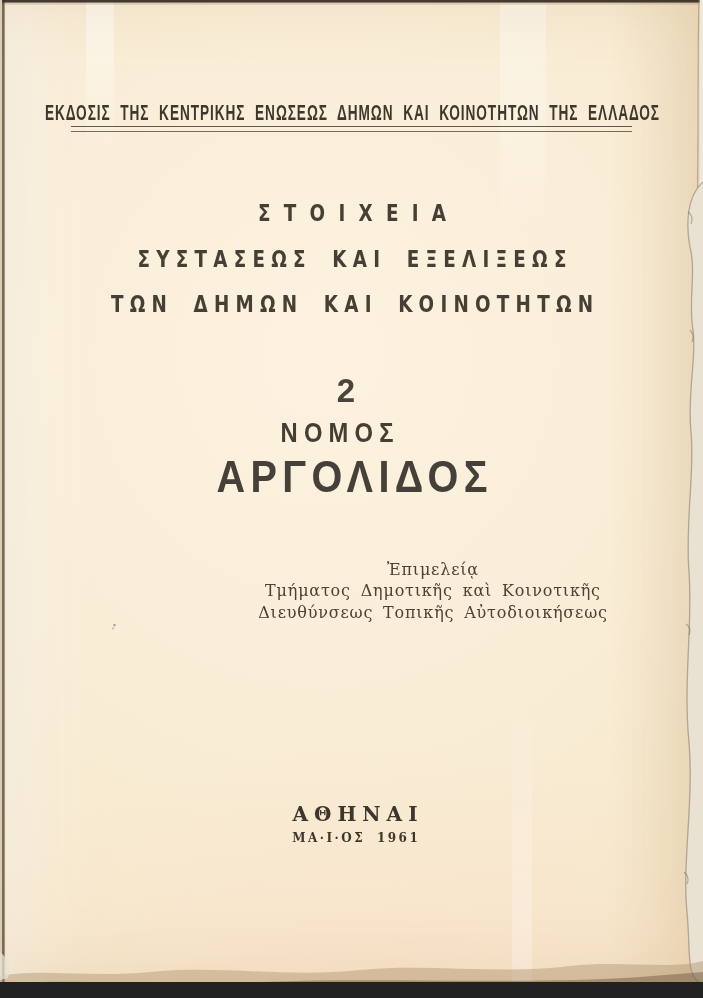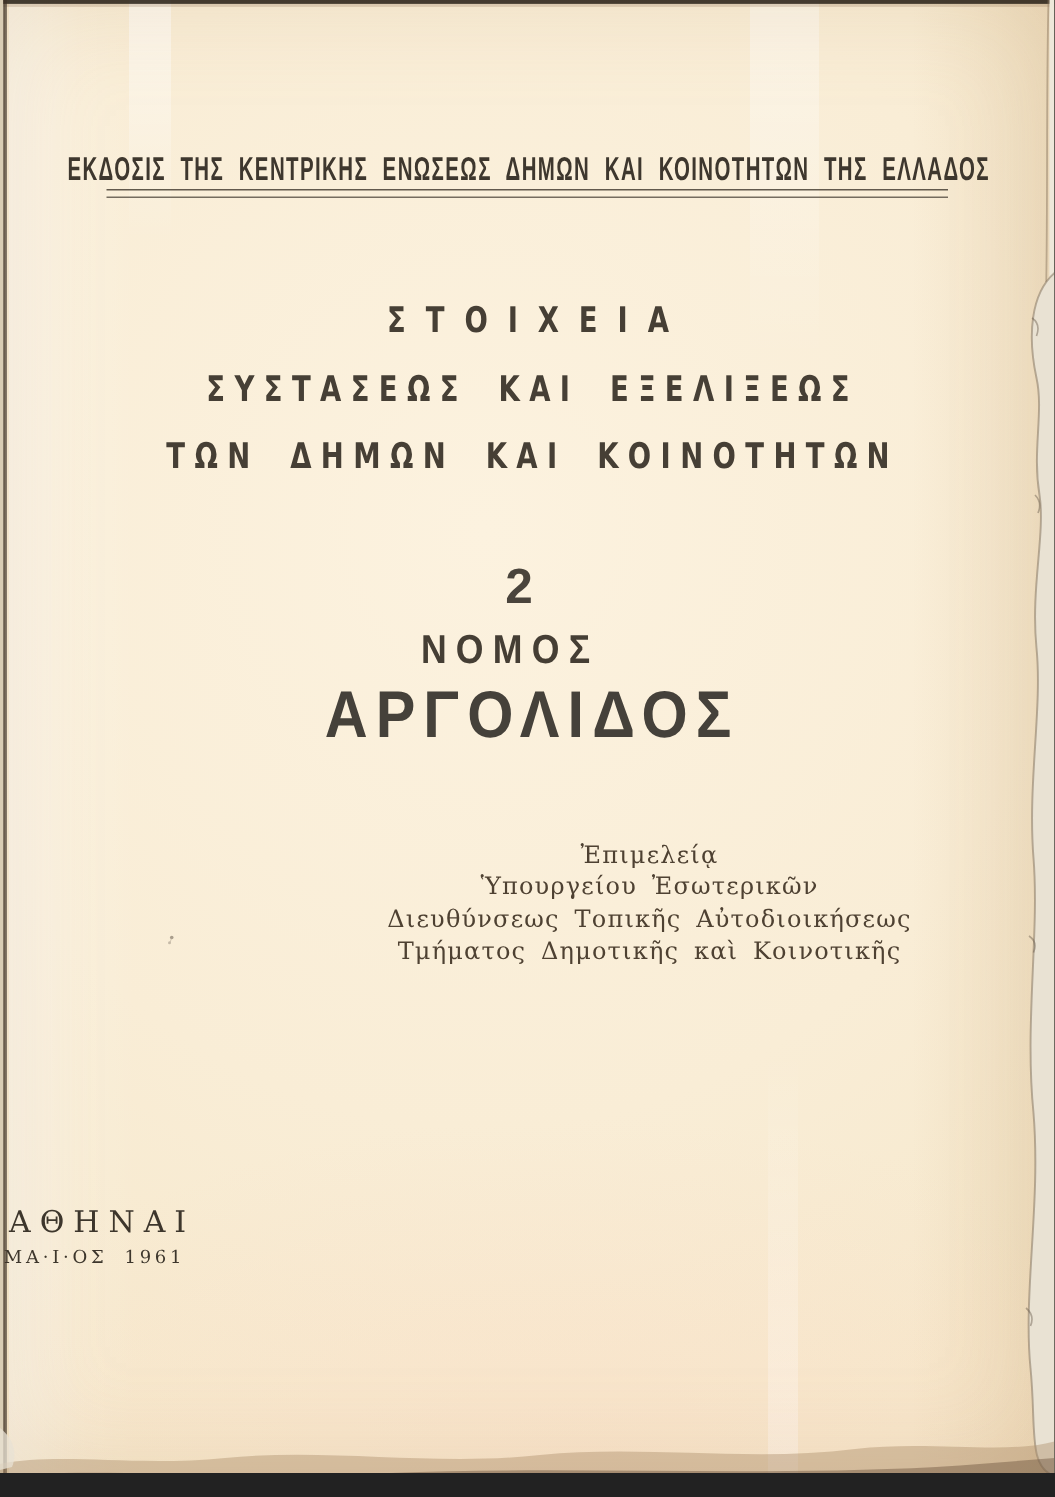--- a/index.html
+++ b/index.html
@@ -86,22 +86,23 @@
     text-align: center;
     font-family: "DejaVu Serif", "Liberation Serif", serif;
     font-size: 16px; line-height: 21.3px;
     letter-spacing: 0.8px; word-spacing: 4px;
     color: #4e4132;
   }
   .credits div { white-space: nowrap; }
 
   .imprint {
     position: absolute; top: 802px; left: 0; width: 672px;
+    text-align: center;
     font-family: "DejaVu Serif", "Liberation Serif", serif;
-    font-weight: normal; color: #3d362c;
+    font-weight: bold; color: #3d362c; padding-left: 19px;
   }
   .city { font-size: 20px; letter-spacing: 6px; text-indent: 6px; }
   .date { margin-top: 5px; font-size: 12px; letter-spacing: 2.5px; text-indent: 2.5px; word-spacing: 5px; }
 
   .smudge { position:absolute; left:110px; top:622px; width:9px; height:10px; opacity:0.5; }
 
   .edge-overlay { position:absolute; inset:0; pointer-events:none; }
 </style>
 </head>
 <body>
@@ -122,23 +123,22 @@
   <div class="center-line title-line t1">ΣΤΟΙΧΕΙΑ</div>
   <div class="center-line title-line t2">ΣΥΣΤΑΣΕΩΣ ΚΑΙ ΕΞΕΛΙΞΕΩΣ</div>
   <div class="center-line title-line t3">ΤΩΝ ΔΗΜΩΝ ΚΑΙ ΚΟΙΝΟΤΗΤΩΝ</div>
 
   <div class="center-line volume">2</div>
   <div class="center-line nomos">ΝΟΜΟΣ</div>
   <div class="center-line argolidos">ΑΡΓΟΛΙΔΟΣ</div>
 
   <div class="credits">
     <div>Ἐπιμελείᾳ</div>
-    <div>Ὑπουργείου Ἐσωτερικῶν</div>
+    <div>Τμήματος Δημοτικῆς καὶ Κοινοτικῆς</div>
     <div>Διευθύνσεως Τοπικῆς Αὐτοδιοικήσεως</div>
-    <div>Τμήματος Δημοτικῆς καὶ Κοινοτικῆς</div>
   </div>
 
   <svg class="smudge" viewBox="0 0 9 10">
     <circle cx="4.5" cy="3" r="1.2" fill="#5a4f42"></circle>
     <circle cx="3" cy="6.5" r="1" fill="#6b6054" opacity="0.7"></circle>
     <path d="M4.5,3 L3.4,6.2" stroke="#6b6054" stroke-width="0.6" opacity="0.6"></path>
   </svg>
 
   <div class="imprint">
     <div class="city">ΑΘΗΝΑΙ</div>

